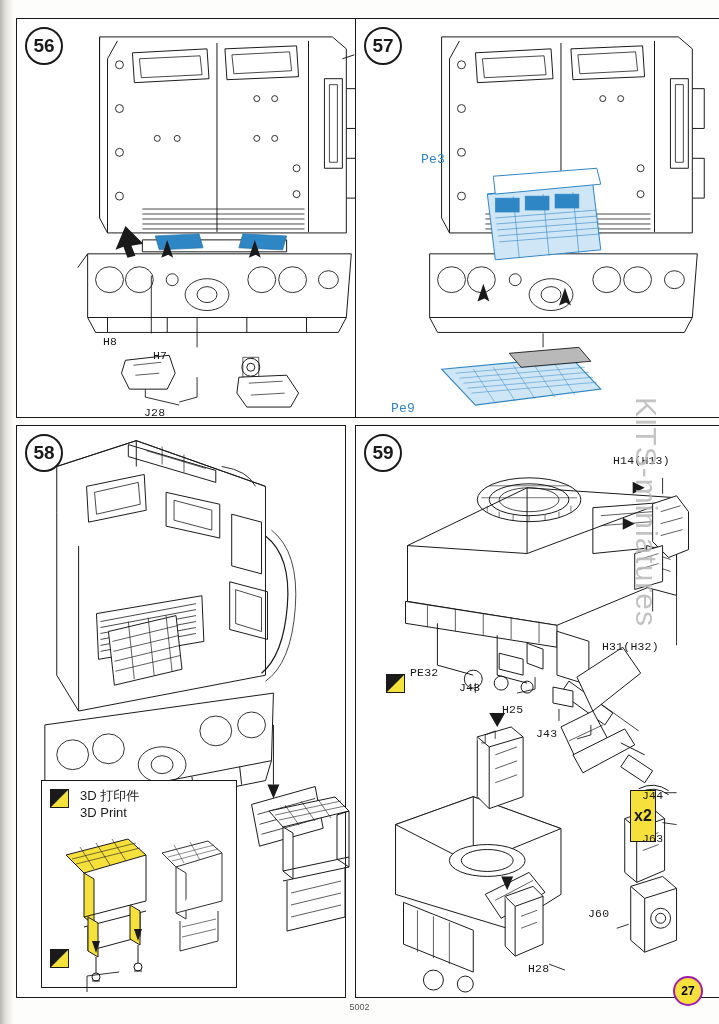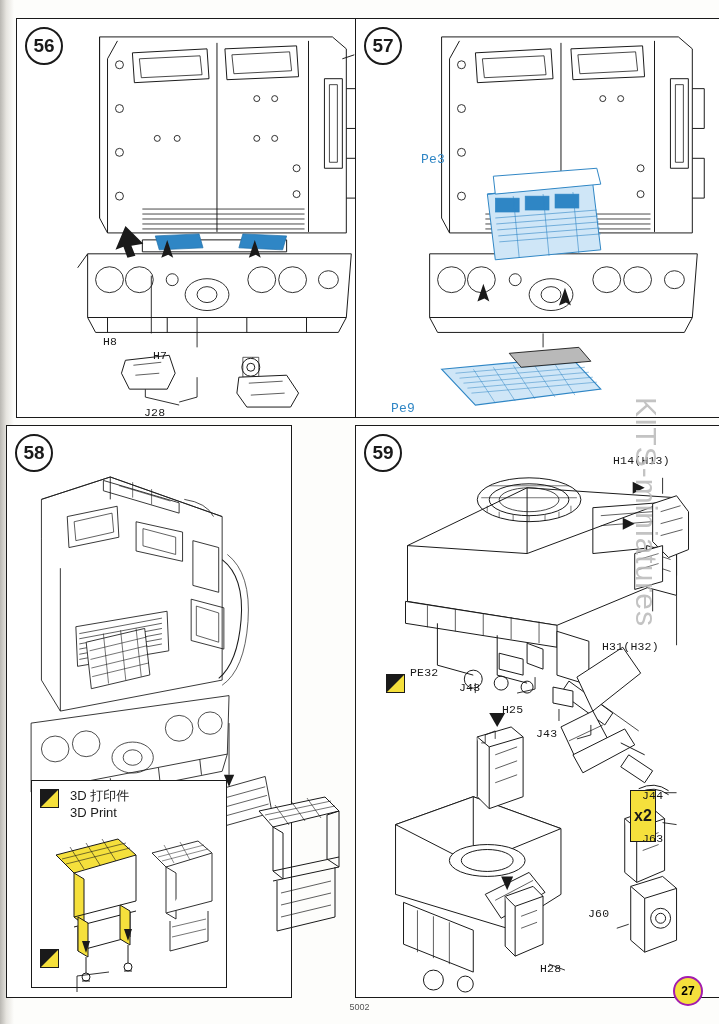--- a/index.html
+++ b/index.html
@@ -22,21 +22,21 @@
   }
   
   .panel {
     position: absolute;
     border: 1.5px solid #1a1a1a;
     background: #ffffff;
     box-sizing: border-box;
   }
   #panel-56 { left: 16px;  top: 18px;  width: 392px; height: 400px; }
   #panel-57 { left: 355px; top: 18px;  width: 404px; height: 400px; }
-  #panel-58 { left: 6px;  top: 425px; width: 286px; height: 573px; padding-left: 48px; }
+  #panel-58 { left: 16px;  top: 425px; width: 330px; height: 573px; padding-left: 48px; }
   #panel-59 { left: 355px; top: 425px; width: 392px; height: 573px; }
 
   .step-badge {
     position: absolute;
     left: 8px; top: 8px;
     width: 34px; height: 34px;
     border: 2px solid #1a1a1a;
     border-radius: 50%;
     display: flex; align-items: center; justify-content: center;
     font-size: 19px; font-weight: bold; color: #1a1a1a;
@@ -700,19 +700,19 @@
     <div class="x2-box" style="left:274px; top:364px;">x2</div>
 
     <div class="lbl" style="left:257px; top:28px;">H14(H13)</div>
     <div class="lbl" style="left:246px; top:214px;">H31(H32)</div>
     <div class="lbl" style="left:103px; top:255px;">J43</div>
     <div class="lbl" style="left:146px; top:277px;">H25</div>
     <div class="lbl" style="left:180px; top:301px;">J43</div>
     <div class="lbl" style="left:286px; top:363px;">J44</div>
     <div class="lbl" style="left:286px; top:406px;">J63</div>
     <div class="lbl" style="left:232px; top:481px;">J60</div>
-    <div class="lbl" style="left:184px; top:536px;">H28</div>
+    <div class="lbl" style="left:172px; top:536px;">H28</div>
   </div>
 
   <div class="page-num">27</div>
   <div class="sheet-code">5002</div>
   <div class="watermark">KITS-miniatures</div>
 </div>
 
 </body></html>

